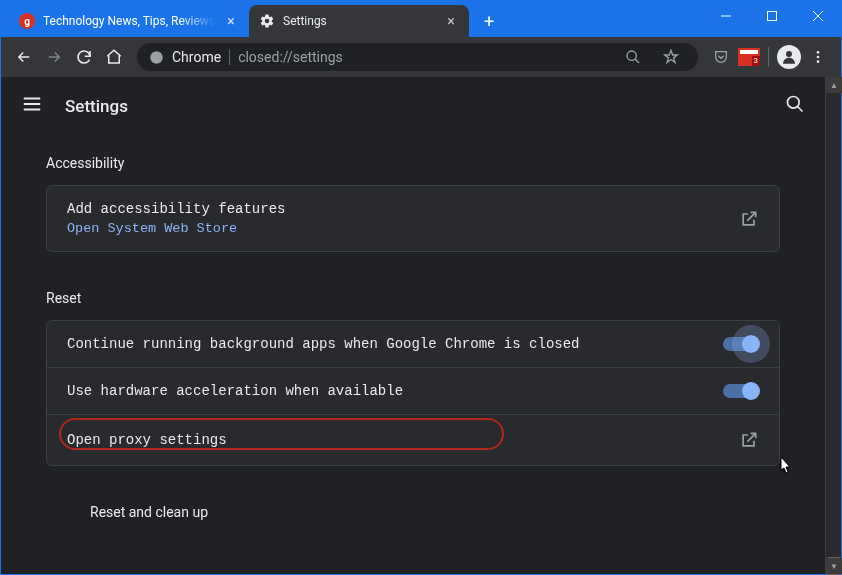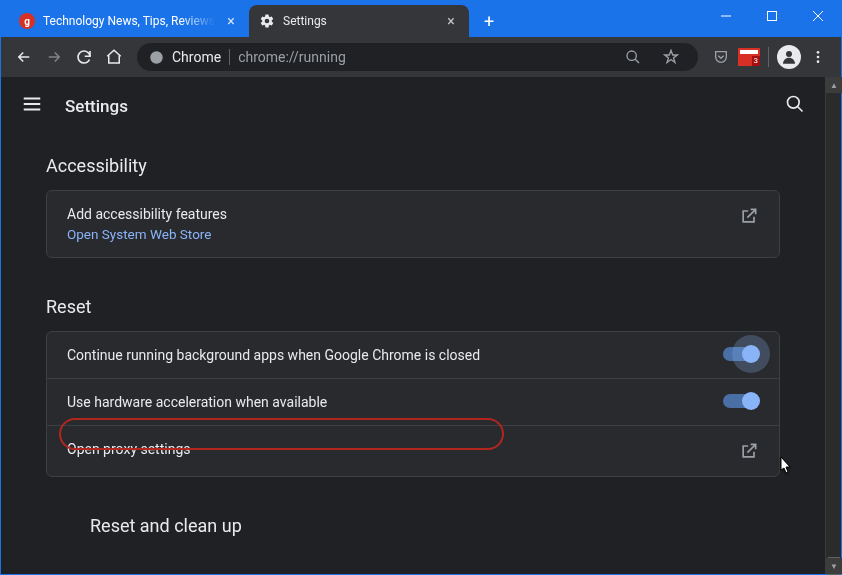--- a/index.html
+++ b/index.html
@@ -223,33 +223,35 @@
       flex: 1;
     }
     .search-icon { color: #e8eaed; }
     .settings-body {
       flex: 1;
       padding: 0 45px;
       overflow: hidden;
     }
     .section-title {
       color: #e8eaed;
-      font-size: 18px;
+      font-size: 14px;
       margin-top: 20px;
       margin-bottom: 14px;
     }
     .card {
       background: #292a2d;
       border: 1px solid #3c4043;
       border-radius: 6px;
     }
     .row {
       display: flex;
+      align-items: center;
       padding: 15px 20px;
       border-bottom: 1px solid #3c4043;
+      font-family: Liberation Mono, monospace;
     }
     .row:last-child { border-bottom: none; }
     .row-text { flex: 1; }
     .row-label { color: #e8eaed; font-size: 14px; }
     .row-sub { color: #8ab4f8; font-size: 13.5px; margin-top: 4px; cursor: pointer; }
     .ext-link {
       width: 20px; height: 20px;
       color: #9aa0a6;
     }
     .toggle {
@@ -350,21 +352,21 @@
         </svg>
     </div>
     <div class="omnibox">
       <div class="omni-secure">
         <svg width="15" height="15" viewBox="0 0 24 24" fill="#9aa0a6">
             <circle cx="12" cy="12" r="10"></circle>
           </svg>
         <span class="omni-chrome-label">Chrome</span>
       </div>
       <div class="omni-divider"></div>
-      <div class="omni-url">chrome://running</div>
+      <div class="omni-url">closed://settings</div>
       <div class="icon-btn">
         <svg width="16" height="16" viewBox="0 0 24 24" fill="none" stroke="#9aa0a6" stroke-width="2">
             <circle cx="10" cy="10" r="7"></circle>
             <path d="M21 21l-6-6"></path>
           </svg>
       </div>
       <div class="icon-btn">
         <svg width="16" height="16" viewBox="0 0 24 24" fill="none" stroke="#9aa0a6" stroke-width="2">
             <path d="M12 2l2.5 7h7l-5.7 4.3 2.2 7-6-4.5-6 4.5 2.2-7L2.5 9h7z"></path>
           </svg>

